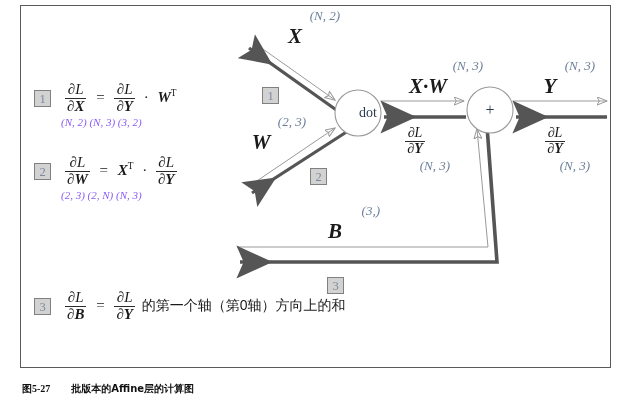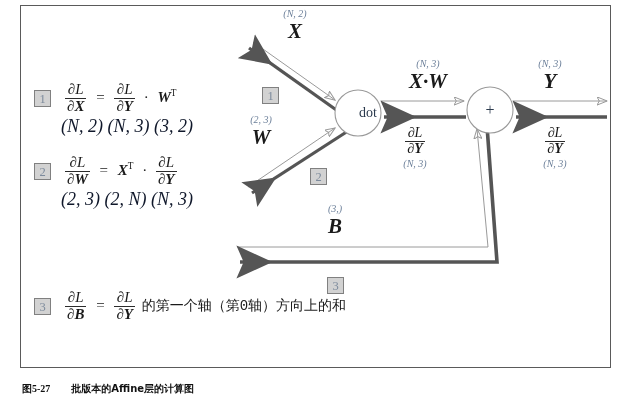--- a/index.html
+++ b/index.html
@@ -48,32 +48,32 @@
     font-family:"Liberation Serif", serif;
     font-size:12.5px;
     box-sizing:border-box;
   }
   .badge.dg{position:absolute;}
   
   .eq{position:absolute;white-space:nowrap;}
   .eq .badge{margin-right:10px;vertical-align:middle;}
   .eqbody{display:inline-block;vertical-align:middle;font-size:15px;}
   .shrow{
-    color:#0f172a;font-size:18px;white-space:nowrap;
+    color:#8b5cf6;font-size:11px;white-space:nowrap;
     font-family:"Liberation Serif", serif;font-style:italic;
   }
   
   .dlab{position:absolute;white-space:nowrap;text-align:center;}
-  .dlab .top{color:#6b7f99;font-size:10px;font-style:italic;}
+  .dlab .top{color:#6b7f99;font-size:13px;font-style:italic;text-align:right;}
   .dlab .big{font-size:21px;font-weight:bold;font-style:italic;}
   .node-text{
     position:absolute;white-space:nowrap;text-align:center;
     font-size:14px;color:#2b3a4d;font-family:"Liberation Serif", serif;
   }
-  .cjk{font-family:Liberation Mono, monospace;}
+  .cjk{font-family:Liberation Sans, sans-serif;}
   .caption{
     position:absolute;left:22px;top:382px;
     font-size:10px;color:#111;
     font-family:"DejaVu Sans", sans-serif;
     white-space:nowrap;font-weight:bold;
   }
   .caption .lbl{font-family:"Liberation Serif", serif;}
 </style>
 </head>
 <body>

